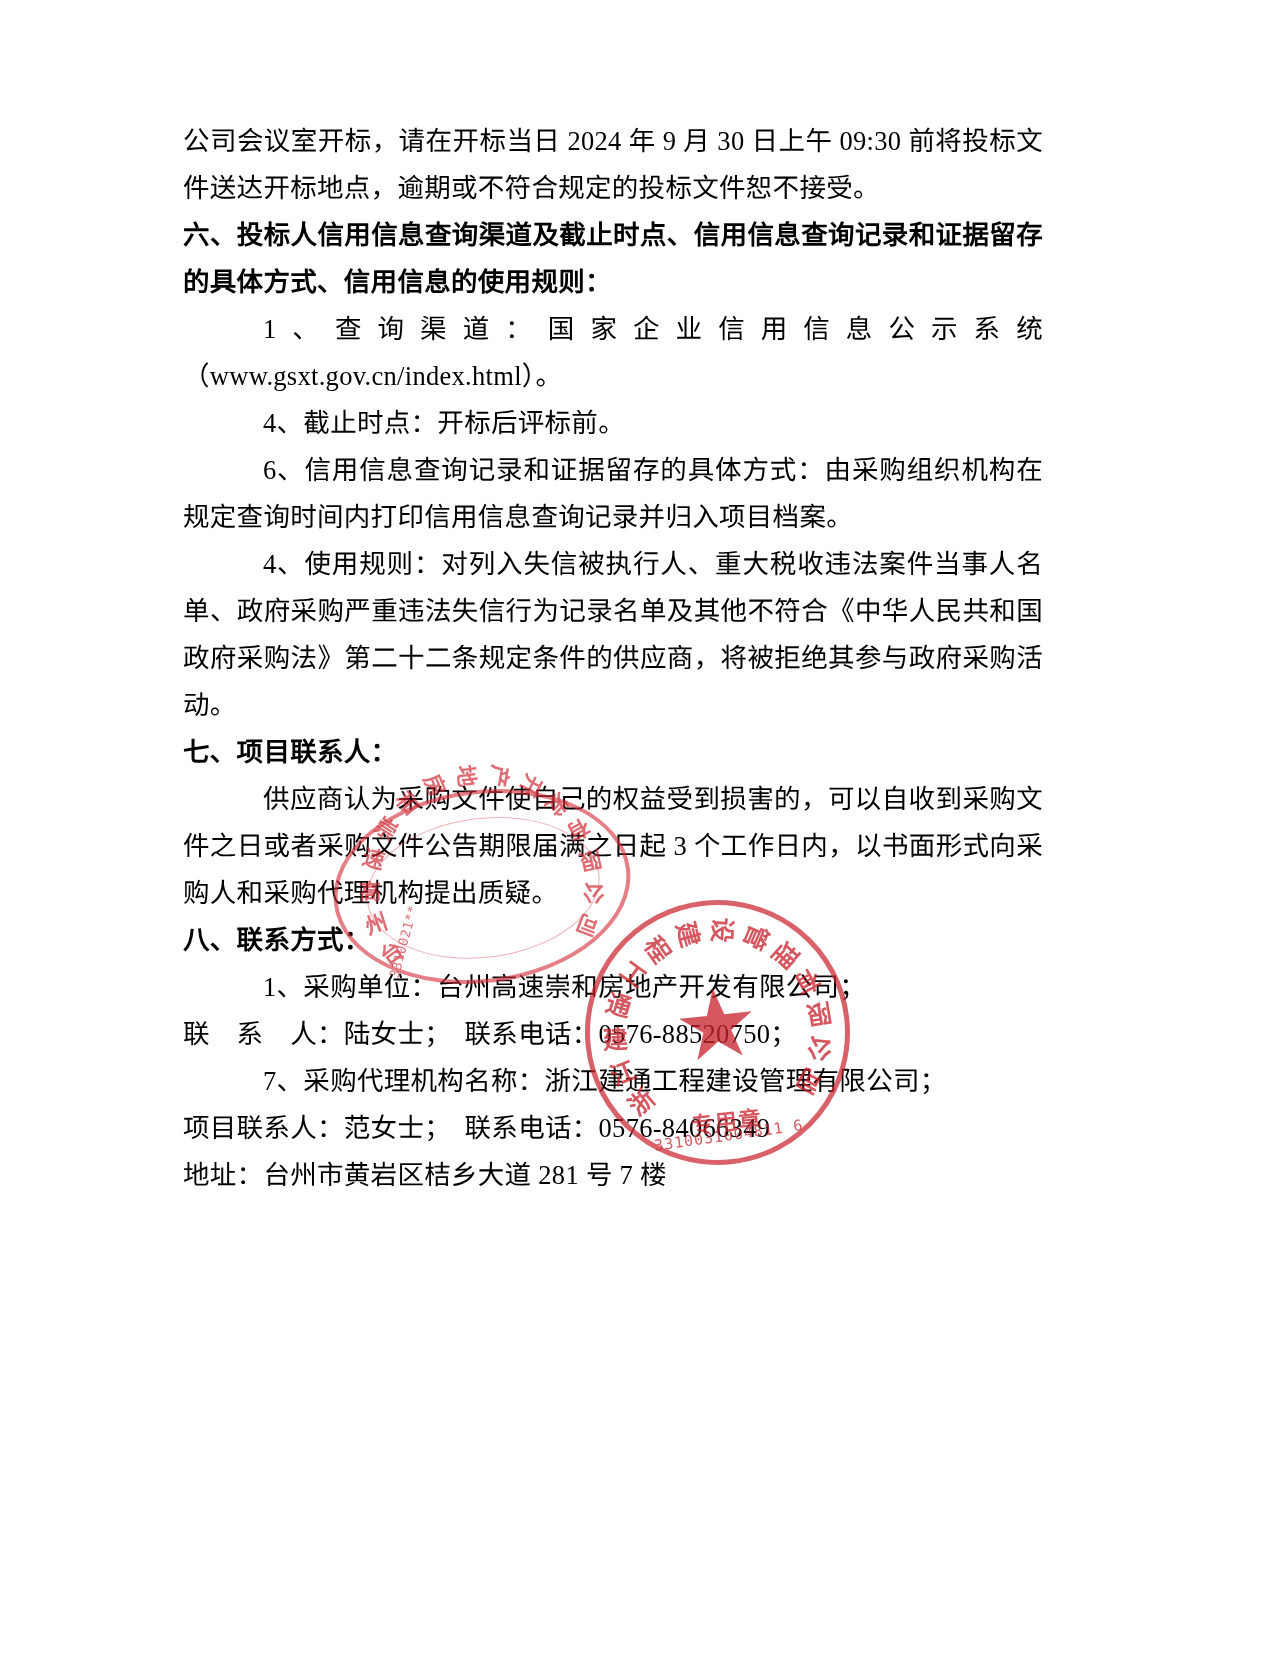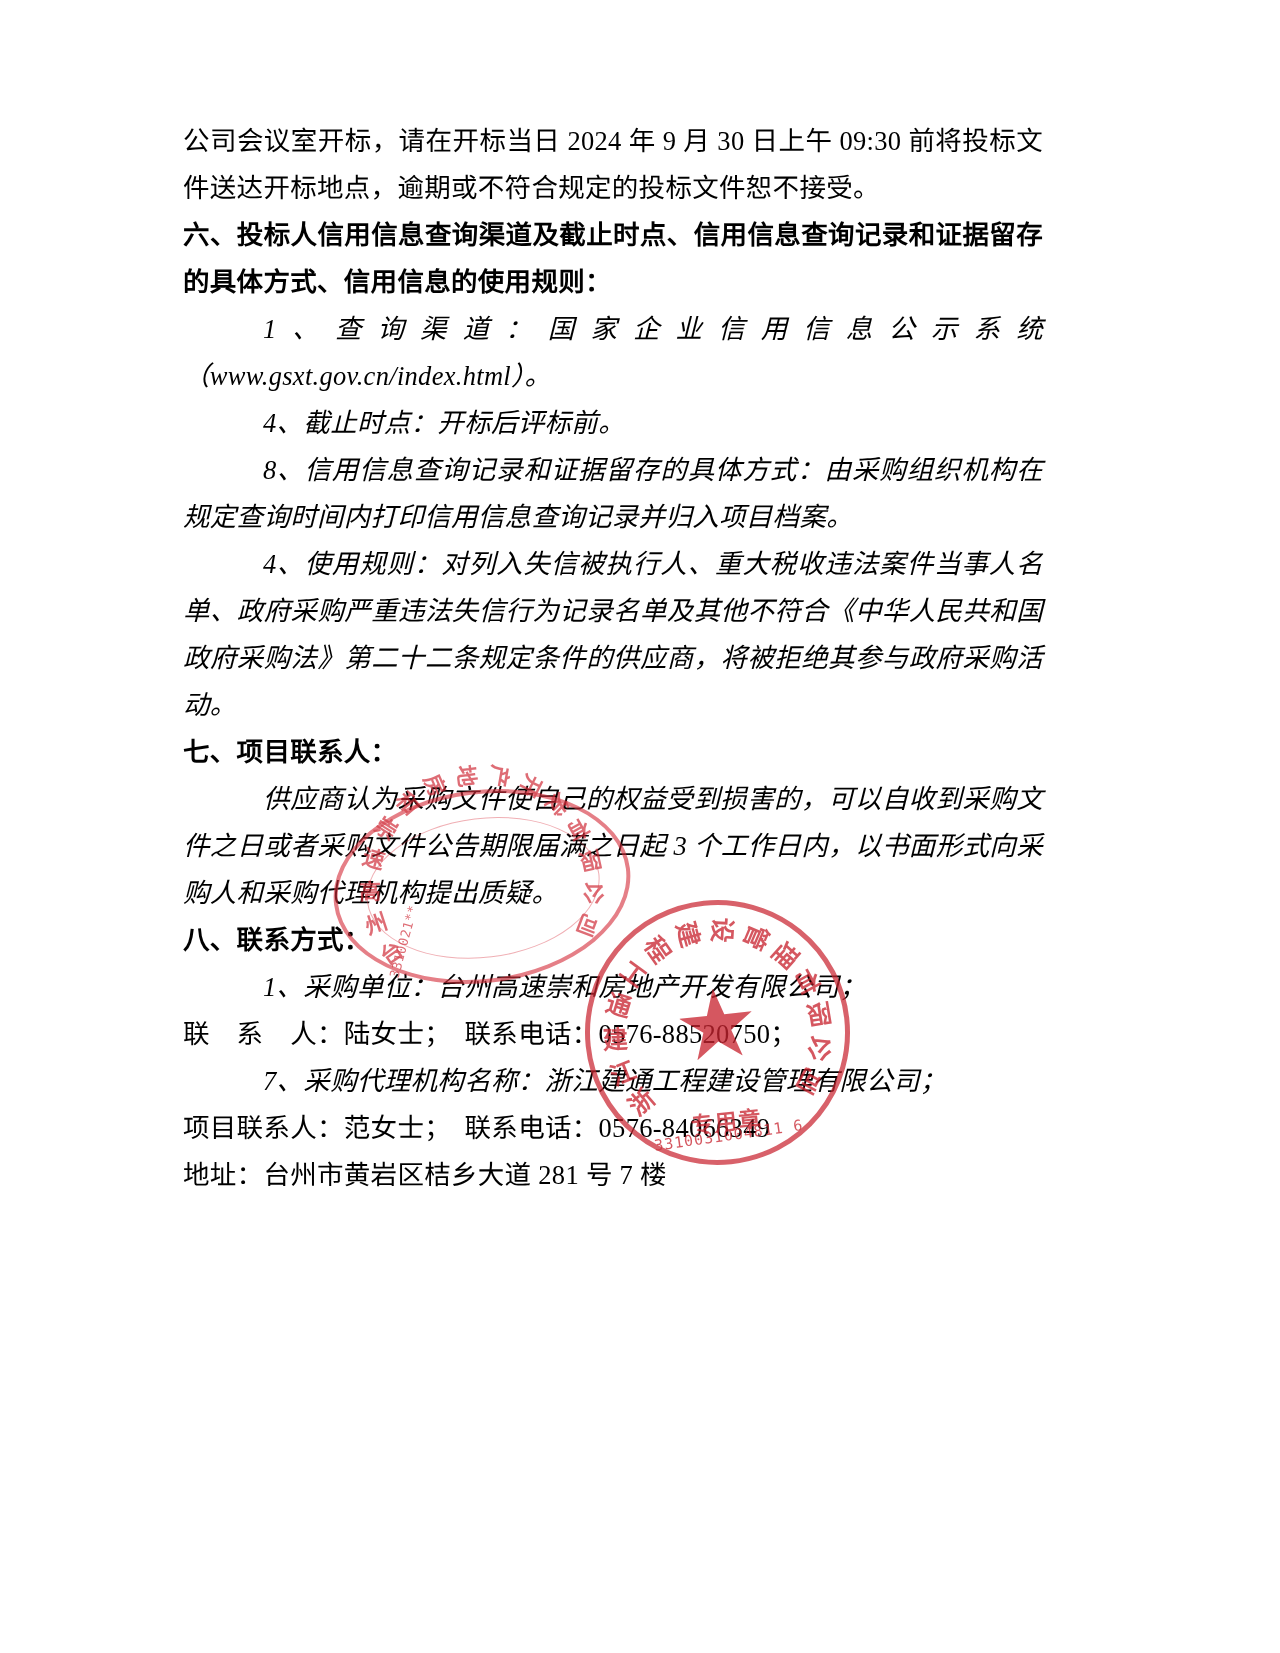--- a/index.html
+++ b/index.html
@@ -36,21 +36,21 @@
     letter-spacing: 0.3px;
     text-align: justify;
     text-justify: inter-ideograph;
     margin: 0 0 0 0;
     white-space: pre-wrap;
   }
 
   .bold {
     font-weight: bold;
   }
-  .indent2 { text-indent: 80px; font-style: italic; }
+  .indent2 { text-indent: 80px; }
 
   
   .stamp {
     position: absolute;
     border-radius: 50%;
     pointer-events: none;
   }
 
   .stamp-a {
     left: 333px;
@@ -169,21 +169,21 @@
   <div class="content">
 
     <p class="para">公司会议室开标，请在开标当日 2024 年 9 月 30 日上午 09:30 前将投标文件送达开标地点，逾期或不符合规定的投标文件恕不接受。</p>
 
     <p class="para bold">六、投标人信用信息查询渠道及截止时点、信用信息查询记录和证据留存的具体方式、信用信息的使用规则：</p>
 
     <p class="para indent2">1、查询渠道：国家企业信用信息公示系统（www.gsxt.gov.cn/index.html）。</p>
 
     <p class="para indent2">4、截止时点：开标后评标前。</p>
 
-    <p class="para indent2">8、信用信息查询记录和证据留存的具体方式：由采购组织机构在规定查询时间内打印信用信息查询记录并归入项目档案。</p>
+    <p class="para indent2">6、信用信息查询记录和证据留存的具体方式：由采购组织机构在规定查询时间内打印信用信息查询记录并归入项目档案。</p>
 
     <p class="para indent2">4、使用规则：对列入失信被执行人、重大税收违法案件当事人名单、政府采购严重违法失信行为记录名单及其他不符合《中华人民共和国政府采购法》第二十二条规定条件的供应商，将被拒绝其参与政府采购活动。</p>
 
     <p class="para bold">七、项目联系人：</p>
 
     <p class="para indent2">供应商认为采购文件使自己的权益受到损害的，可以自收到采购文件之日或者采购文件公告期限届满之日起 3 个工作日内，以书面形式向采购人和采购代理机构提出质疑。</p>
 
     <p class="para bold">八、联系方式：</p>
 
     <p class="para indent2">1、采购单位：台州高速崇和房地产开发有限公司；</p>

